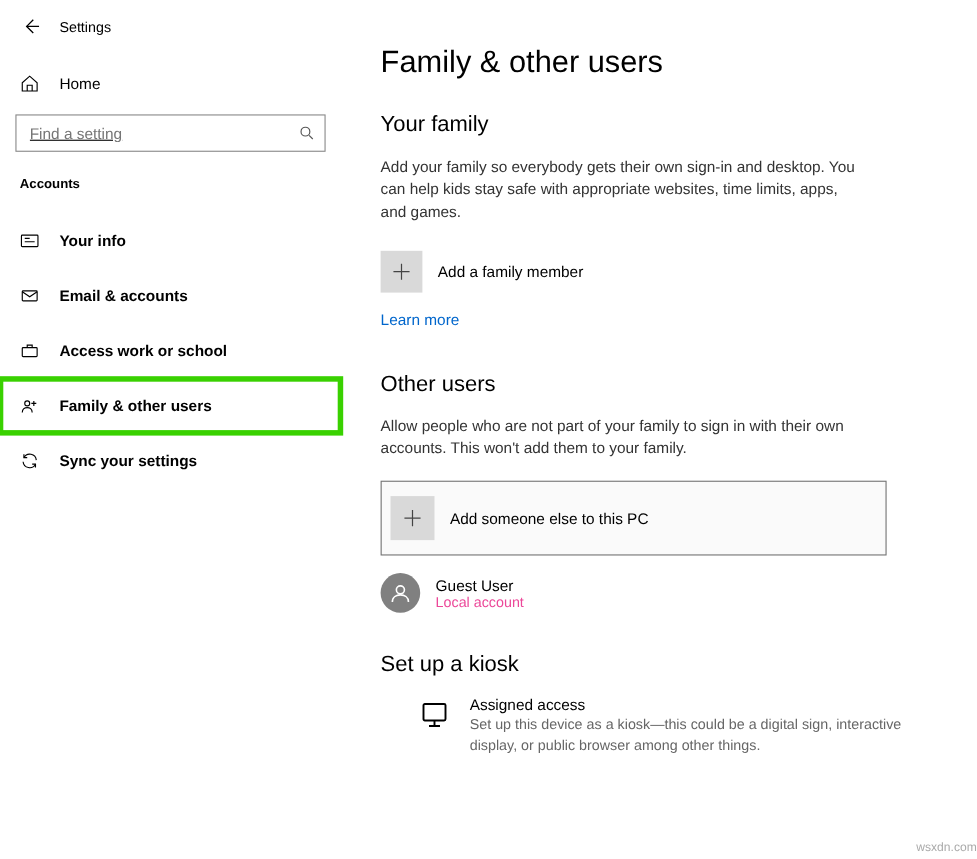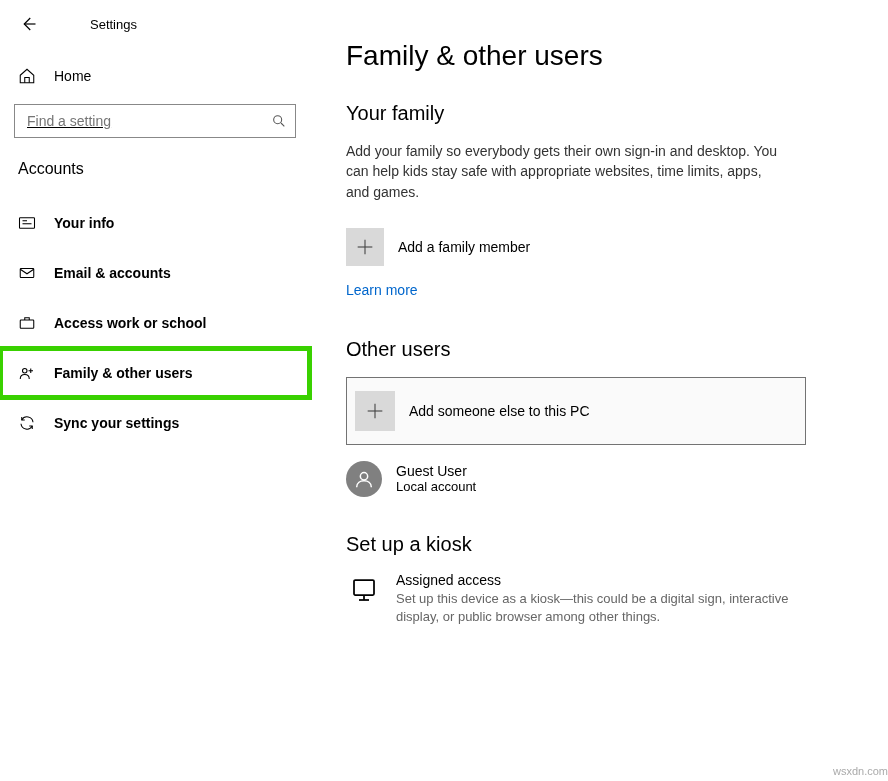--- a/index.html
+++ b/index.html
@@ -33,21 +33,20 @@
   }
   .back-btn {
     width: 28px; height: 28px;
     display: flex; align-items: center; justify-content: center;
     margin-right: 12px;
     cursor: pointer;
   }
   .header-title {
     font-size: 13px;
     color: #000;
-    margin-left: 36px;
   }
   .home-row {
     display: flex;
     align-items: center;
     height: 40px;
     padding: 0 18px;
     margin-top: 8px;
     cursor: pointer;
   }
   .home-row .icon {
@@ -74,22 +73,22 @@
     color: #555;
     width: 100%;
     background: transparent;
   }
   .search .sicon {
     position: absolute;
     right: 8px; top: 50%; transform: translateY(-50%);
     color: #555;
   }
   .category {
-    font-weight: 400;
-    font-size: 16px;
+    font-weight: 700;
+    font-size: 12px;
     padding: 22px 18px 10px 18px;
   }
   .nav {
     margin-top: 10px;
     font-weight: bold;
   }
   .nav-item {
     display: flex;
     align-items: center;
     height: 50px;
@@ -178,25 +177,26 @@
   }
   .avatar {
     width: 36px; height: 36px;
     background: #808080;
     border-radius: 50%;
     margin-right: 14px;
     display:flex;align-items:center;justify-content:center;
     flex-shrink:0;
   }
   .user-text .u1 { font-size: 14px; }
-  .user-text .u2 { font-size: 13px; color: #000000; }
+  .user-text .u2 { font-size: 13px; color: #ec4899; }
   .kiosk-row {
     display:flex;
     align-items:flex-start;
     margin-top: 0;
+    justify-content: center;
   }
   .kiosk-row .kicon {
     width: 36px; height: 36px;
     margin-right: 14px;
     flex-shrink:0;
     display:flex;align-items:center;justify-content:center;
   }
   .kiosk-text .k1 { font-size: 14px; margin-bottom: 2px; }
   .kiosk-text .k2 { font-size: 13px; color: #666; max-width: 400px; line-height:1.4; }
   .watermark {
@@ -311,20 +311,21 @@
             <line x1="12" y1="4" x2="12" y2="20"></line>
             <line x1="4" y1="12" x2="20" y2="12"></line>
           </svg>
       </div>
       <span class="tile-label">Add a family member</span>
     </div>
 
     <span class="link">Learn more</span>
 
     <h2 class="section">Other users</h2>
+    <p class="desc">Allow people who are not part of your family to sign in with their own accounts. This won't add them to your family.</p>
 
     <div class="add-other-box">
       <div class="plus">
         <svg width="22" height="22" viewBox="0 0 24 24" fill="none" stroke="#444" stroke-width="1.2">
             <line x1="12" y1="4" x2="12" y2="20"></line>
             <line x1="4" y1="12" x2="20" y2="12"></line>
           </svg>
       </div>
       <span class="tile-label">Add someone else to this PC</span>
     </div>

